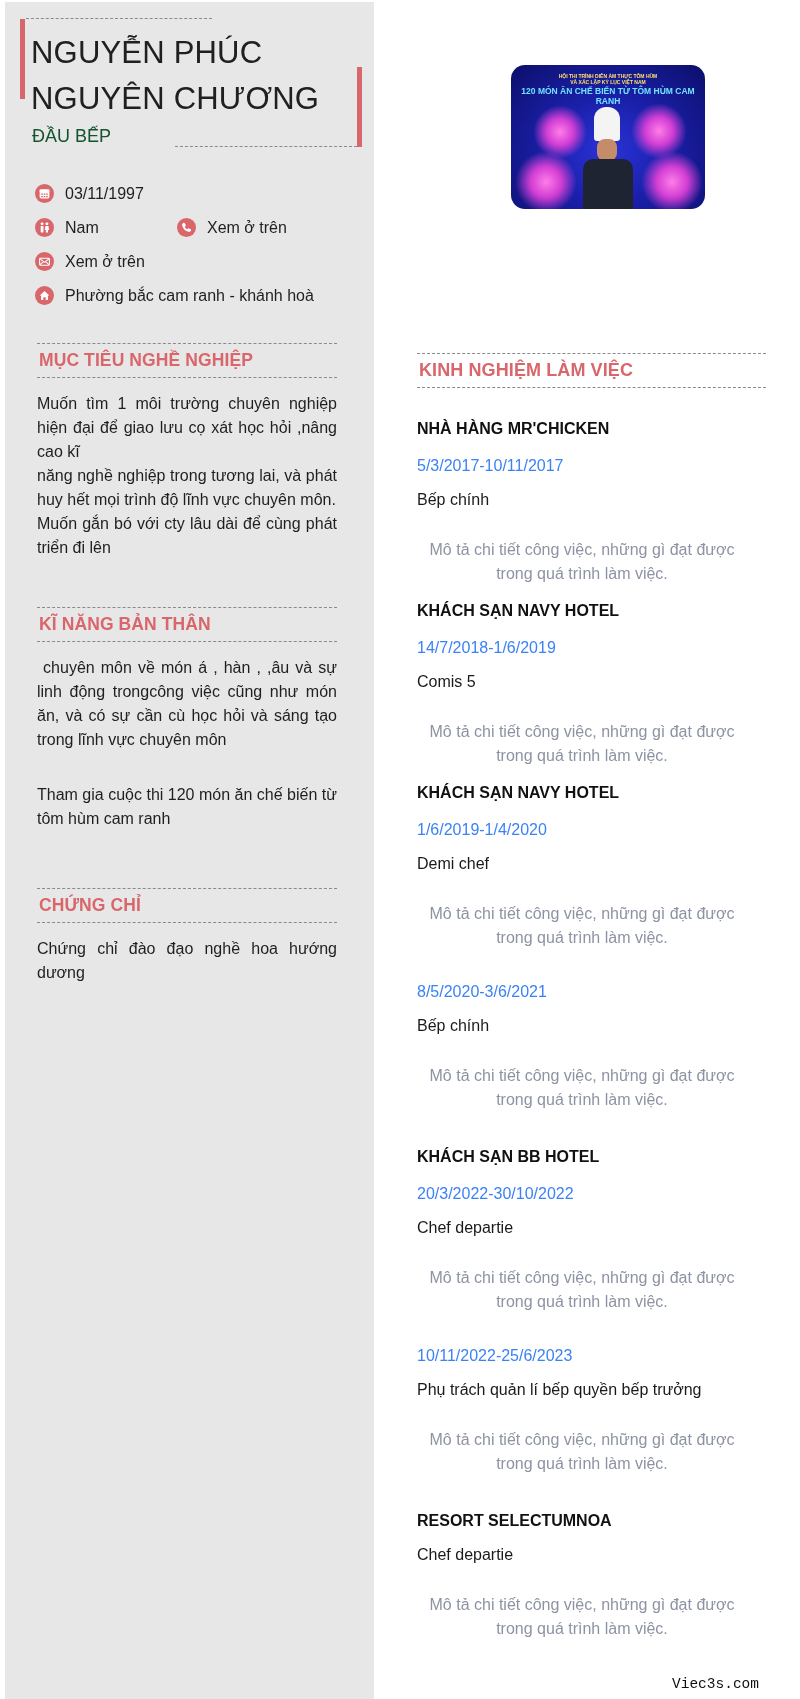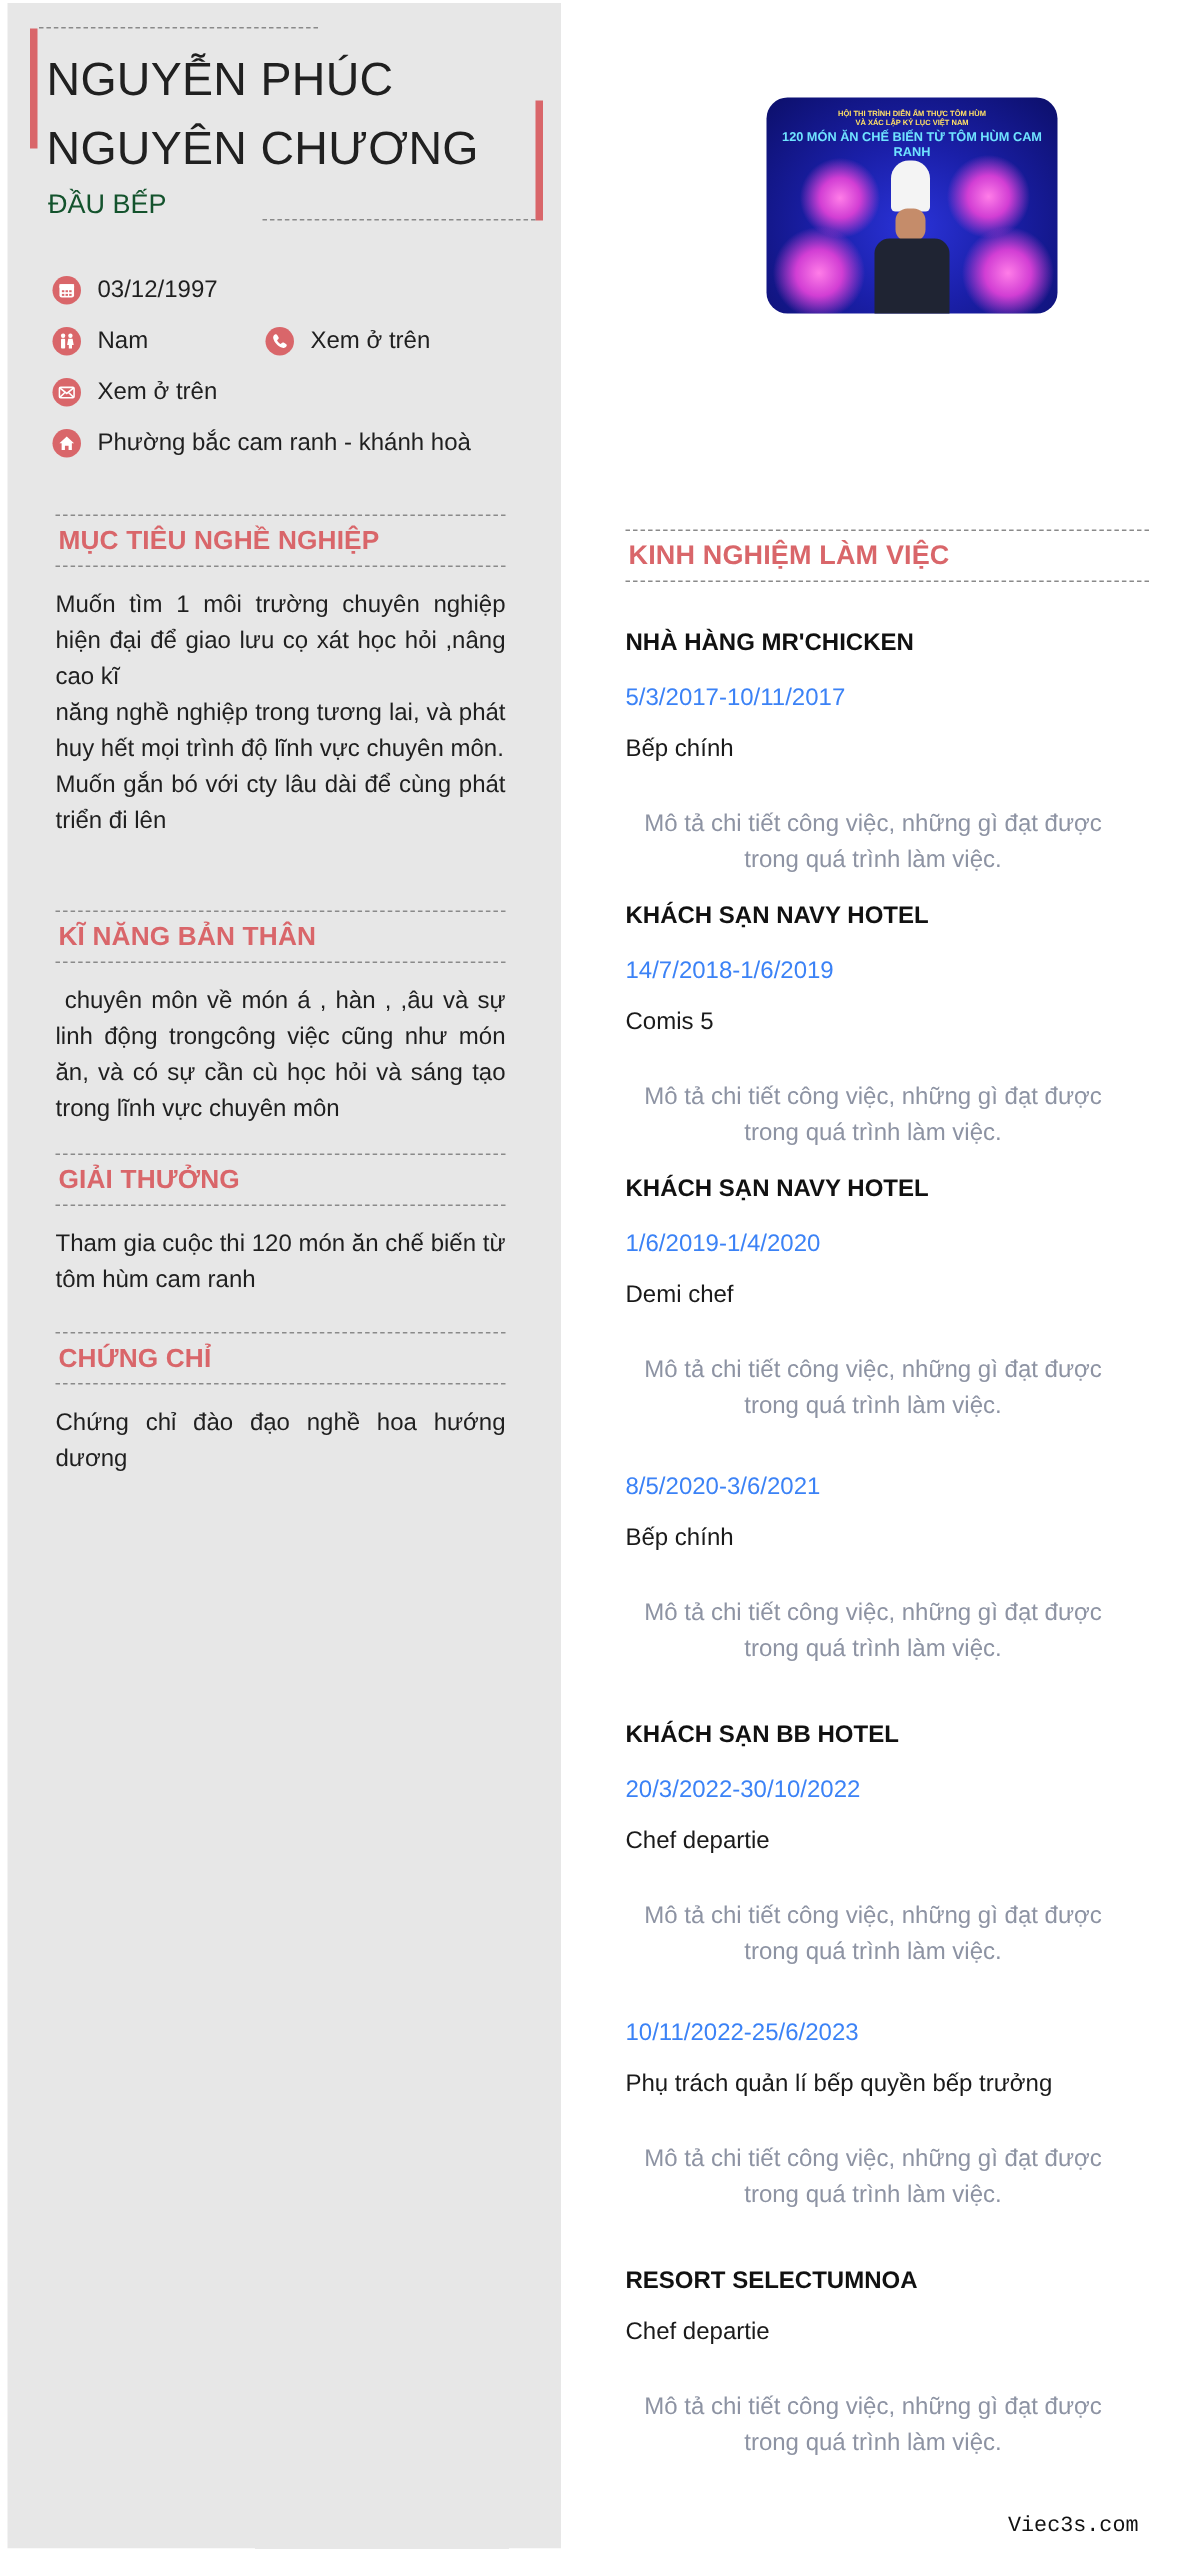--- a/index.html
+++ b/index.html
@@ -92,21 +92,21 @@
         <g fill="#d9666a">
           <rect x="4" y="8" width="2" height="1.6"></rect>
           <rect x="7" y="8" width="2" height="1.6"></rect>
           <rect x="10" y="8" width="2" height="1.6"></rect>
           <rect x="4" y="11" width="2" height="1.6"></rect>
           <rect x="7" y="11" width="2" height="1.6"></rect>
           <rect x="10" y="11" width="2" height="1.6"></rect>
         </g>
       </svg>
   </span>
-  <span>03/12/1997</span>
+  <span>03/11/1997</span>
 </div>
 
 <div class="info-row" style="left:35px; top:218px;">
   <span class="info-icon">
     <svg viewBox="0 0 16 16" fill="#fff">
         <circle cx="5" cy="3.5" r="1.8"></circle>
         <rect x="3.3" y="6" width="3.4" height="8" rx="0.8"></rect>
         <circle cx="11" cy="3.5" r="1.8"></circle>
         <path d="M9.2 6h3.6l0.9 5h-1.4v3h-2.6v-3h-1.4z"></path>
       </svg>
@@ -150,21 +150,20 @@
     <p>Muốn gắn bó với cty lâu dài để cùng phát triển đi lên</p>
   </div>
 </div>
 
 <div class="lsec" style="top:607px;">
   <div class="sec-head">KĨ NĂNG BẢN THÂN</div>
   <div class="sec-body" style="white-space: pre-wrap;"> chuyên môn về món á , hàn , ,âu và sự linh động trongcông việc cũng như món ăn, và có sự cần cù học hỏi và sáng tạo trong lĩnh vực chuyên môn</div>
 </div>
 
 <div class="lsec" style="top:769px;">
-  <div class="sec-head">GIẢI THƯỞNG</div>
   <div class="sec-body">Tham gia cuộc thi 120 món ăn chế biến từ tôm hùm cam ranh</div>
 </div>
 
 <div class="lsec" style="top:888px;">
   <div class="sec-head">CHỨNG CHỈ</div>
   <div class="sec-body">Chứng chỉ đào đạo nghề hoa hướng dương</div>
 </div>
 
 <div class="photo">
   <div class="p-top1">

